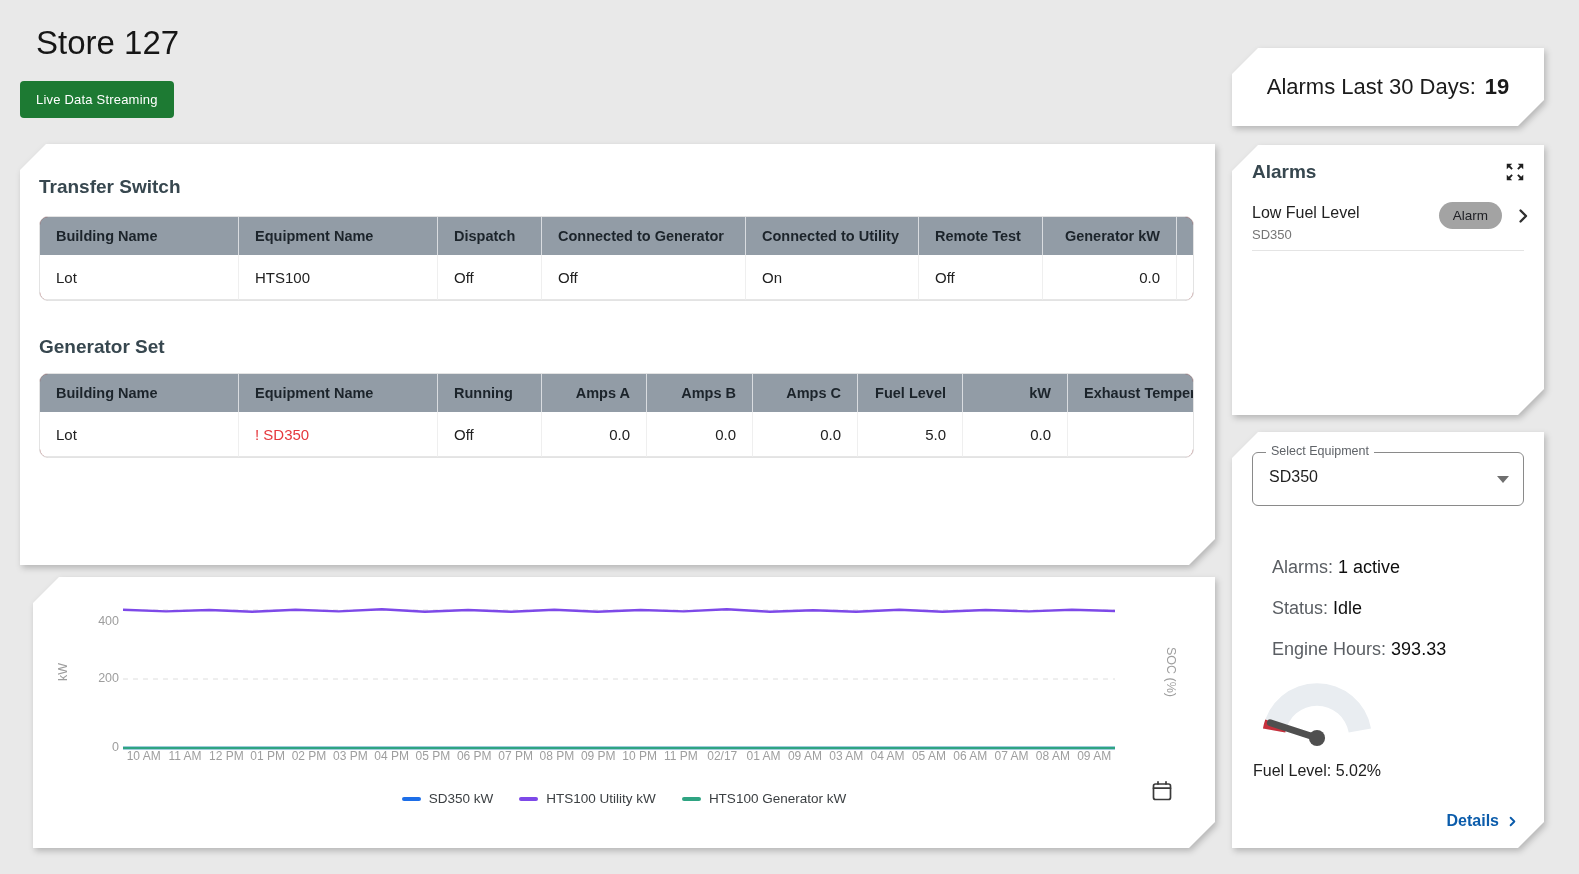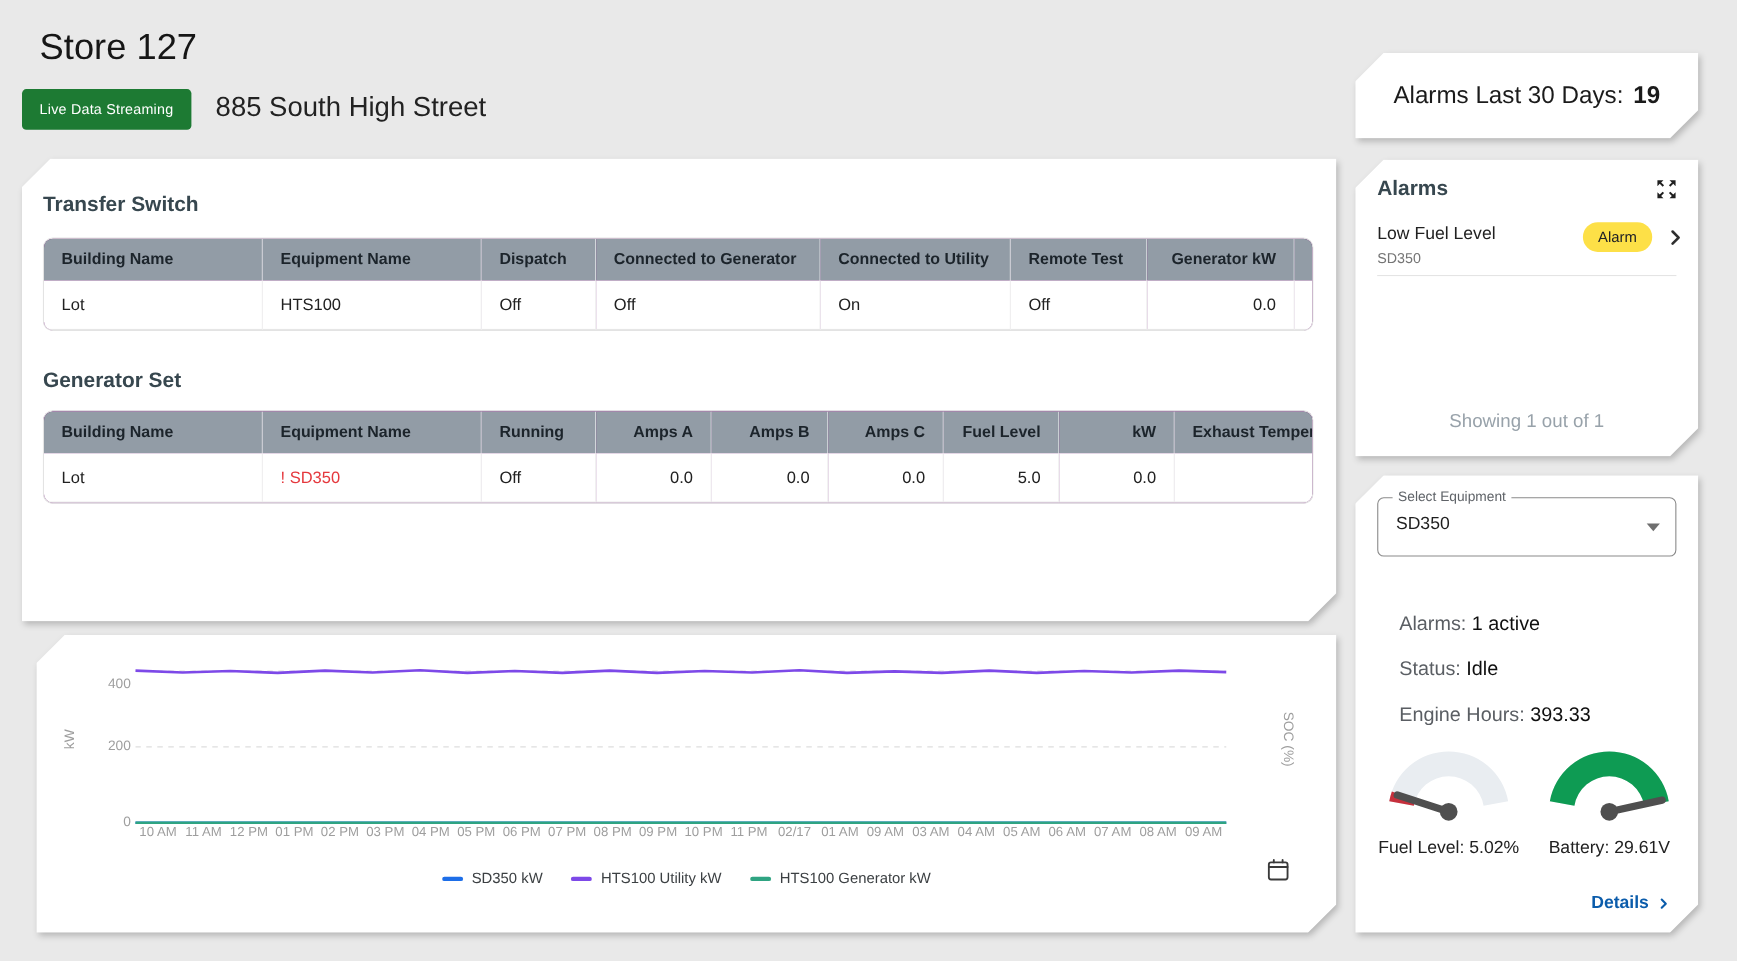--- a/index.html
+++ b/index.html
@@ -15,21 +15,21 @@
   .live-badge{position:absolute;left:20px;top:81px;background:#1d7a33;color:#fff;font-size:13px;
     font-weight:normal;padding:11px 16px;border-radius:4px;letter-spacing:.2px;}
   .address{position:absolute;left:196px;top:83px;font-size:25px;color:#222;}
   .alarm-summary{display:flex;align-items:center;justify-content:center;height:100%;font-size:22px;gap:9px;color:#1b1b1b;}
   .alarm-summary strong{font-weight:bold;}
 
   
   .sec-h{position:absolute;font-size:19px;font-weight:bold;color:#37474f;}
 
   
-  .tbl-wrap{position:absolute;border-radius:9px;overflow:hidden;border:1px solid #e3e3e3;background:#701a75;}
+  .tbl-wrap{position:absolute;border-radius:9px;overflow:hidden;border:1px solid #e3e3e3;background:#7f1d1d;}
   table.dtable{border-collapse:separate;border-spacing:0;table-layout:fixed;}
   .dtable th{background:#929ca6;color:#1c242b;font-size:14.5px;font-weight:bold;height:38px;padding:0 16px;
     text-align:left;border-right:1px solid rgba(255,255,255,.65);white-space:nowrap;overflow:hidden;}
   .dtable th:last-child{border-right:none;}
   .dtable td{background:#fff;font-size:15px;color:#212121;height:44px;padding:0 16px;
     border-bottom:1px solid #e6e6e6;border-right:1px solid #efefef;white-space:nowrap;overflow:hidden;}
   .dtable td:last-child{border-right:none;}
   .al-right{text-align:right !important;}
   .dtable td.alert{color:#e5383d;}
 
@@ -45,21 +45,21 @@
   .leg{display:flex;align-items:center;gap:8px;font-size:13.5px;color:#3c4043;cursor:pointer;}
   .dash{width:19px;height:4px;border-radius:2px;display:inline-block;}
   .calendar-btn{position:absolute;left:1117px;top:202px;width:24px;height:24px;cursor:pointer;}
 
   
   .panel-title{position:absolute;left:20px;top:16px;font-size:19px;font-weight:bold;color:#37474f;}
   .expand-btn{position:absolute;right:18px;top:16px;width:22px;height:22px;cursor:pointer;}
   .alarm-item{position:absolute;left:0;top:54px;width:100%;height:50px;cursor:pointer;}
   .alarm-item-title{position:absolute;left:20px;top:5px;font-size:16px;color:#212121;}
   .alarm-item-sub{position:absolute;left:20px;top:28px;font-size:13px;color:#757575;}
-  .alarm-pill{position:absolute;right:42px;top:3px;background:#fde047;color:#202126;font-size:13.5px;
+  .alarm-pill{position:absolute;right:42px;top:3px;background:#a3a3a3;color:#202126;font-size:13.5px;
     padding:6px 14px;border-radius:15px;text-align:right;}
   .alarm-chev{position:absolute;right:10px;top:6px;width:22px;height:22px;cursor:pointer;}
   .divider{position:absolute;left:20px;right:20px;top:105px;border-top:1px solid #e4e4e4;}
   .panel-footer{position:absolute;left:0;width:100%;top:228px;text-align:center;font-size:17px;color:#98a2aa;}
 
   
   .select-box{position:absolute;left:20px;top:20px;width:270px;height:52px;border:1px solid #8a8a8a;
     border-radius:6px;cursor:pointer;background:#fff;}
   .select-label{position:absolute;left:13px;top:-9px;background:#fff;padding:0 5px;font-size:12.5px;color:#5f6368;}
   .select-value{position:absolute;left:16px;top:15px;font-size:16px;color:#1f1f1f;}
@@ -75,21 +75,20 @@
   .details{position:absolute;right:24px;bottom:18px;display:flex;align-items:center;gap:6px;color:#0b5cab;
     font-size:16px;font-weight:bold;cursor:pointer;}
 </style>
 </head>
 <body>
 
 <div class="page">
 
   <div class="store-title">Store 127</div>
   <div class="live-badge">Live Data Streaming</div>
-  <div class="address">885 South High Street</div>
 
   <div class="card" style="left:1232px;top:48px;width:312px;height:78px;text-align:right;">
     <div class="card-clip alarm-summary">
       <span>Alarms Last 30 Days:</span>
       <strong>19</strong>
     </div>
   </div>
 
   <div class="card" style="left:20px;top:144px;width:1195px;height:421px;">
     <div class="card-clip">
@@ -257,21 +256,20 @@
         <div class="alarm-item-title">Low Fuel Level</div>
         <div class="alarm-item-sub">SD350</div>
         <span class="alarm-pill">Alarm</span>
         <span class="alarm-chev">
           <svg viewBox="0 0 24 24" width="22" height="22" fill="none" stroke="#2f2f2f" stroke-width="2.6" stroke-linecap="round" stroke-linejoin="round">
             <path d="M9.3 6 L15.3 12 L9.3 18"></path>
           </svg>
         </span>
       </div>
       <div class="divider"></div>
-      <div class="panel-footer">Showing 1 out of 1</div>
     </div>
   </div>
 
   <div class="card" style="left:1232px;top:432px;width:312px;height:416px;">
     <div class="card-clip">
       <div class="select-box">
         <span class="select-label">Select Equipment</span>
         <span class="select-value">SD350</span>
         <span class="select-arrow"></span>
       </div>
@@ -292,29 +290,20 @@
       <div id="gauges">
           <div class="gauge">
             <svg viewBox="0 0 150 100" width="142" height="95">
               <path d="M17.9 67.9A58 58 0 0 1 132.1 67.9L108.5 72.1A34 34 0 0 0 41.5 72.1Z" fill="#e9edf1"></path>
               <path d="M17.9 67.9A58 58 0 0 1 20.4 58.5L43.0 66.6A34 34 0 0 0 41.5 72.1Z" fill="#c6303c"></path>
               <line x1="75" y1="78" x2="25.6" y2="61.9" stroke="#4f4f4f" stroke-width="7" stroke-linecap="round"></line>
               <circle cx="75" cy="78" r="8.5" fill="#4f4f4f"></circle>
             </svg>
             <div class="gauge-label">Fuel Level: 5.02%</div>
           </div>
-          <div class="gauge">
-            <svg viewBox="0 0 150 100" width="142" height="95">
-              <path d="M17.9 67.9A58 58 0 0 1 132.1 67.9L108.5 72.1A34 34 0 0 0 41.5 72.1Z" fill="#e9edf1"></path>
-              <path d="M17.9 67.9A58 58 0 0 1 132.1 67.9L108.5 72.1A34 34 0 0 0 41.5 72.1Z" fill="#0e9b53"></path>
-              <line x1="75" y1="78" x2="125.8" y2="66.8" stroke="#4f4f4f" stroke-width="7" stroke-linecap="round"></line>
-              <circle cx="75" cy="78" r="8.5" fill="#4f4f4f"></circle>
-            </svg>
-            <div class="gauge-label">Battery: 29.61V</div>
-          </div>
         </div>
       <div class="details">
         <span>Details</span>
         <svg viewBox="0 0 24 24" width="15" height="15" fill="none" stroke="#0b5cab" stroke-width="3" stroke-linecap="round" stroke-linejoin="round">
           <path d="M9 6l6 6-6 6"></path>
         </svg>
       </div>
     </div>
   </div>
 

